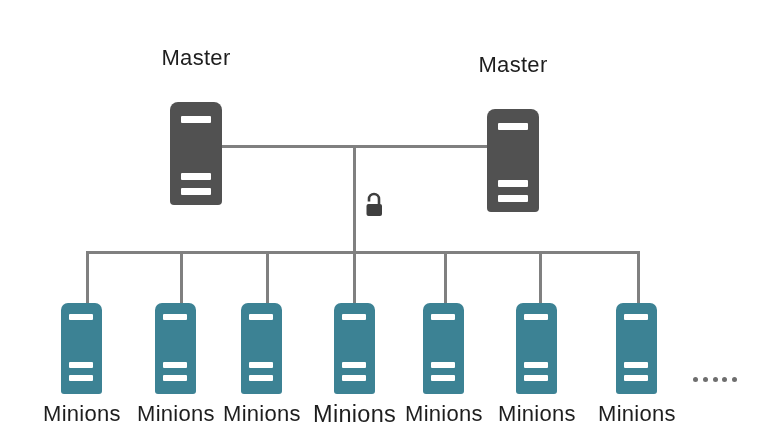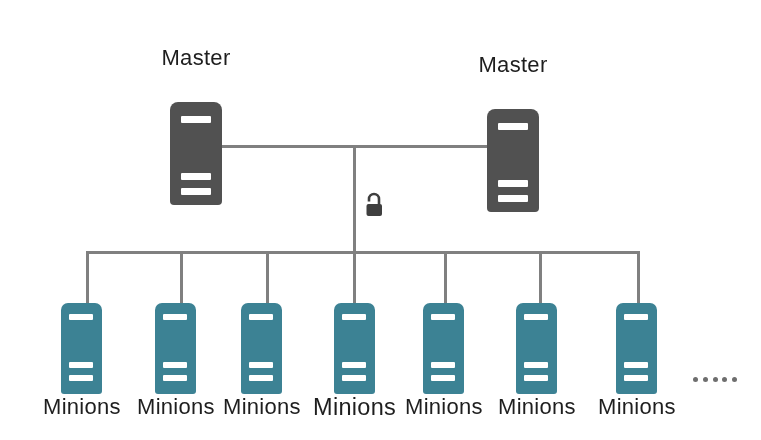--- a/index.html
+++ b/index.html
@@ -63,21 +63,21 @@
     width: 41px;
     height: 91px;
     background: #3C8294;
     border-radius: 7px 7px 3px 3px;
   }
   .server.minion-srv .bar { left: 8px; width: 24px; height: 6px; }
   .server.minion-srv .b1 { top: 11px; }
   .server.minion-srv .b2 { top: 59px; }
   .server.minion-srv .b3 { top: 72px; }
 
-  .minion-node .label { }
+  .minion-node .label { margin-top: 7px; }
   .minion-node.mg4 .label { font-size: 23.5px; }
 
   
   .master-node { width: 120px; gap: 9px; }
 
   
   .lock {
     position: absolute;
     left: 362px;
     top: 191px;

